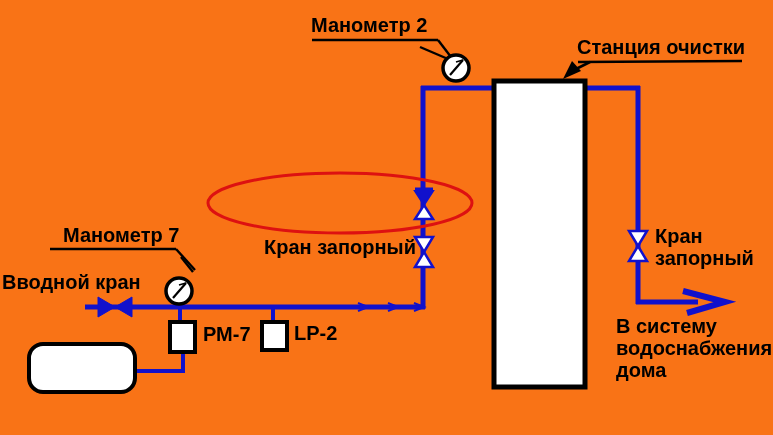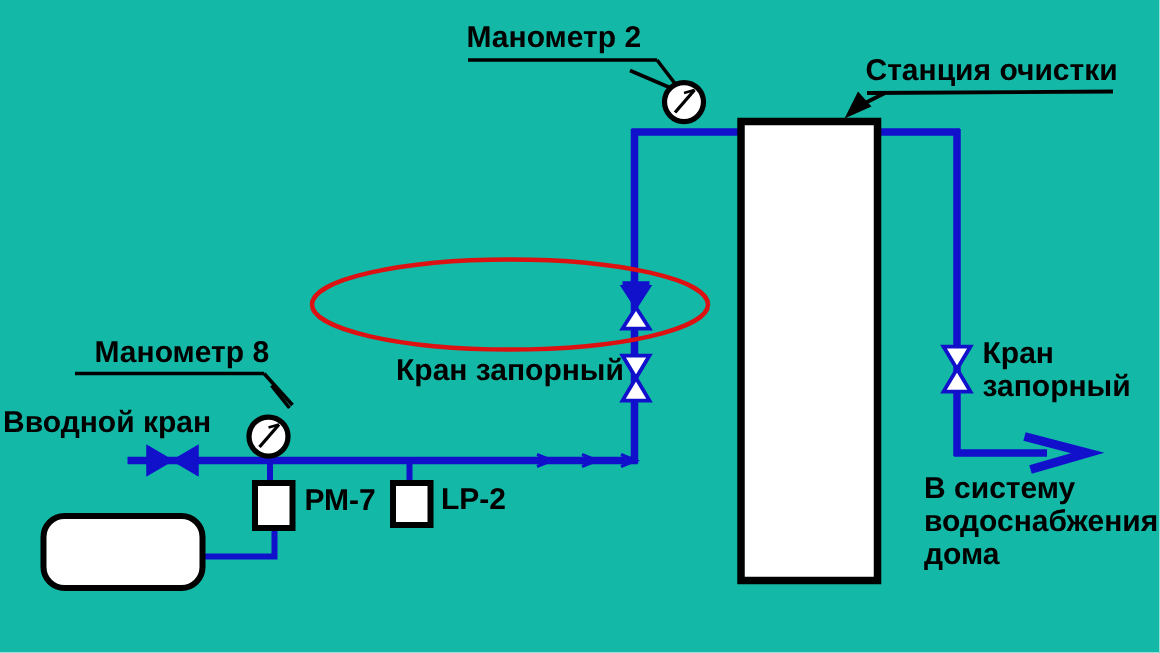--- a/index.html
+++ b/index.html
@@ -1,17 +1,17 @@
 <!DOCTYPE html>
 <html><head>
 <meta charset="utf-8">
 <style>
   html,body { margin:0; padding:0; background:#ffffff; }
   #stage {
-    position:relative; width:773px; height:435px; background:#14b8a6;
+    position:relative; width:773px; height:435px; background:#f97316;
     font-family:"Liberation Sans", sans-serif; overflow:hidden;
   }
   #diagram-svg { position:absolute; left:0; top:0; }
   .label {
     position:absolute; font-family:"Liberation Sans", sans-serif;
     font-weight:bold; font-size:20px; color:#000; line-height:22px;
     white-space:nowrap;
   }
   .wrap { white-space:normal; }
 </style>
@@ -106,21 +106,21 @@
     <ellipse cx="340" cy="203" rx="132" ry="30" fill="none" stroke="#DD1111" stroke-width="3"></ellipse>
   </svg>
 
   <div class="label" style="left:311px; top:14px;">Манометр 2</div>
 
   <div class="label" style="left:577px; top:36px;">Станция очистки</div>
 
 
   <div class="label" style="left:264px; top:236px;">Кран запорный</div>
 
-  <div class="label" style="left:63px; top:224px;">Манометр 8</div>
+  <div class="label" style="left:63px; top:224px;">Манометр 7</div>
 
   <div class="label" style="left:2px; top:271px;">Вводной кран</div>
 
   <div class="label" style="left:203px; top:323px;">РМ-7</div>
 
   <div class="label" style="left:294px; top:322px;">LP-2</div>
 
 
   <div class="label wrap" style="left:655px; top:225px; width:105px;">Кран запорный</div>
 

